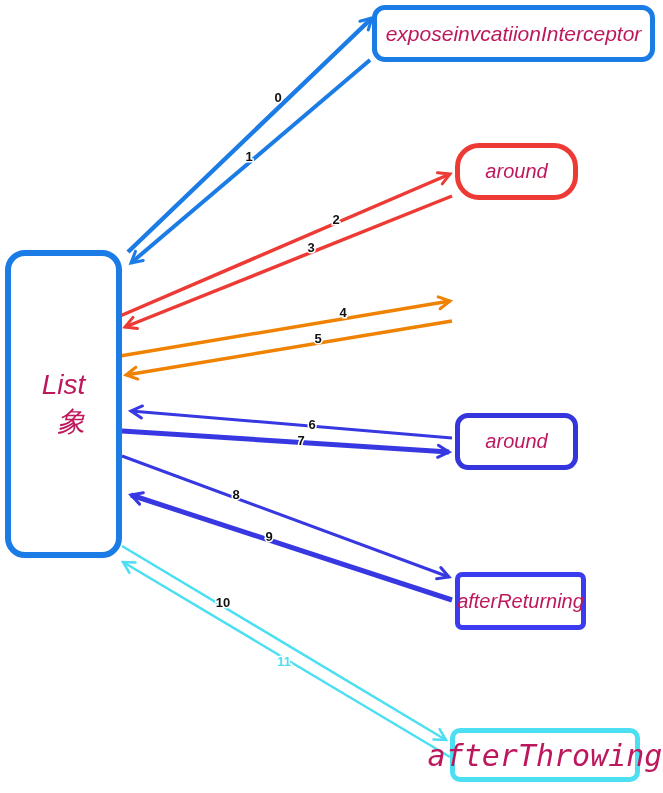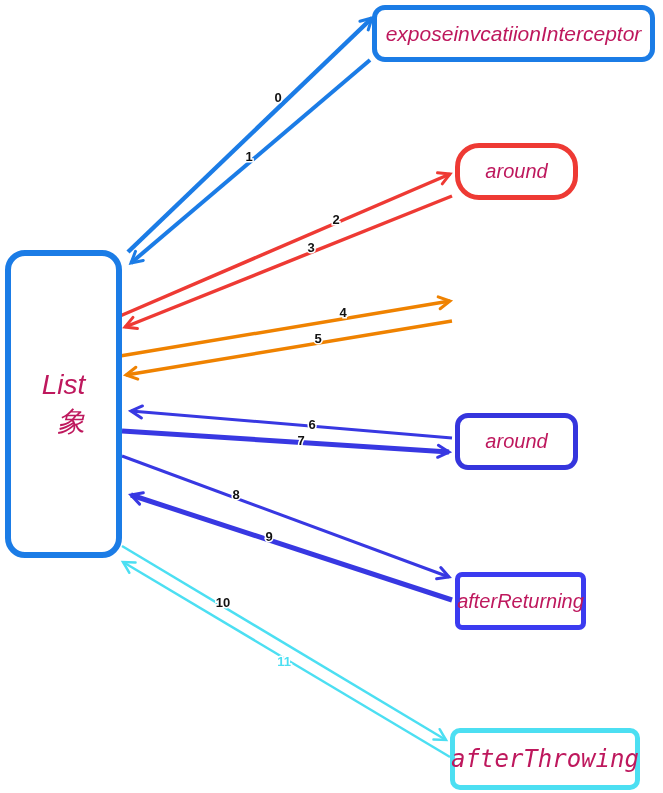--- a/index.html
+++ b/index.html
@@ -16,22 +16,22 @@
   .node-interceptor{left:372px;top:5px;width:283px;height:57px;border:5px solid #1b7ce6;
               border-radius:13px;font-size:21px;}
   .node-around{left:455px;top:143px;width:123px;height:57px;border:5px solid #ee3a34;
               border-radius:24px;font-size:20px;}
   .node-before{left:455px;top:272px;width:125px;height:58px;border:5px solid #ef8200;
               border-radius:13px;font-size:20px;}
   .node-after{left:455px;top:413px;width:123px;height:57px;border:5px solid #3535dd;
               border-radius:13px;font-size:20px;}
   .node-afterreturning{left:455px;top:572px;width:131px;height:58px;border:5px solid #3b3bf0;
               border-radius:7px;font-size:20px;}
-  .node-afterthrowing{left:450px;top:728px;width:190px;height:62px;border:5px solid #4cdff2;
-              border-radius:10px;font-size:24px;font-family:"DejaVu Sans Mono",monospace;}
+  .node-afterthrowing{left:450px;top:728px;width:190px;height:54px;border:5px solid #4cdff2;
+              border-radius:10px;font-size:30px;font-family:"DejaVu Sans Mono",monospace;}
 </style>
 </head>
 <body>
 
 <div class="stage">
 
   <svg class="wires" viewBox="0 0 663 793" xmlns="http://www.w3.org/2000/svg">
     <defs>
       <marker id="m-blue" markerUnits="userSpaceOnUse" markerWidth="18" markerHeight="18" refX="13" refY="8" orient="auto">
         <path d="M2,2 L13,8 L2,14" fill="none" stroke="#1b7ce6" stroke-width="3" stroke-linecap="round"></path>

